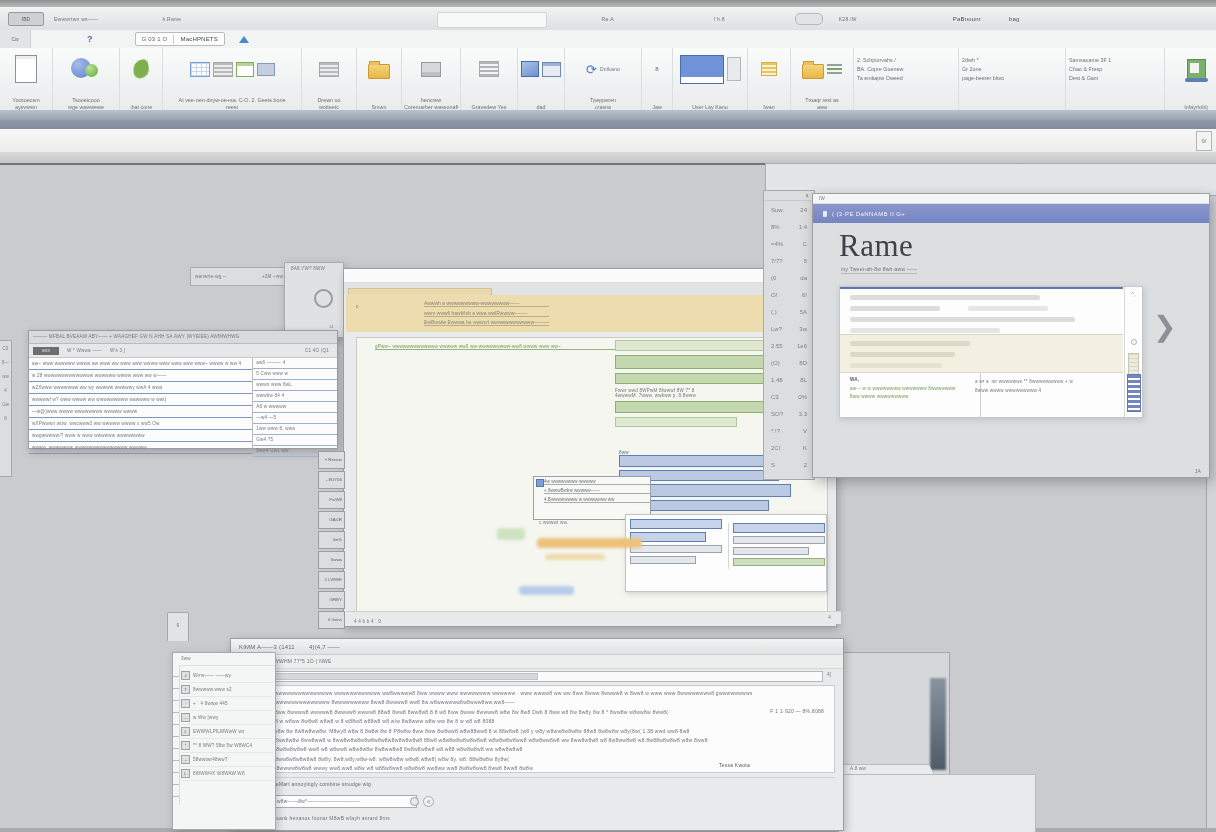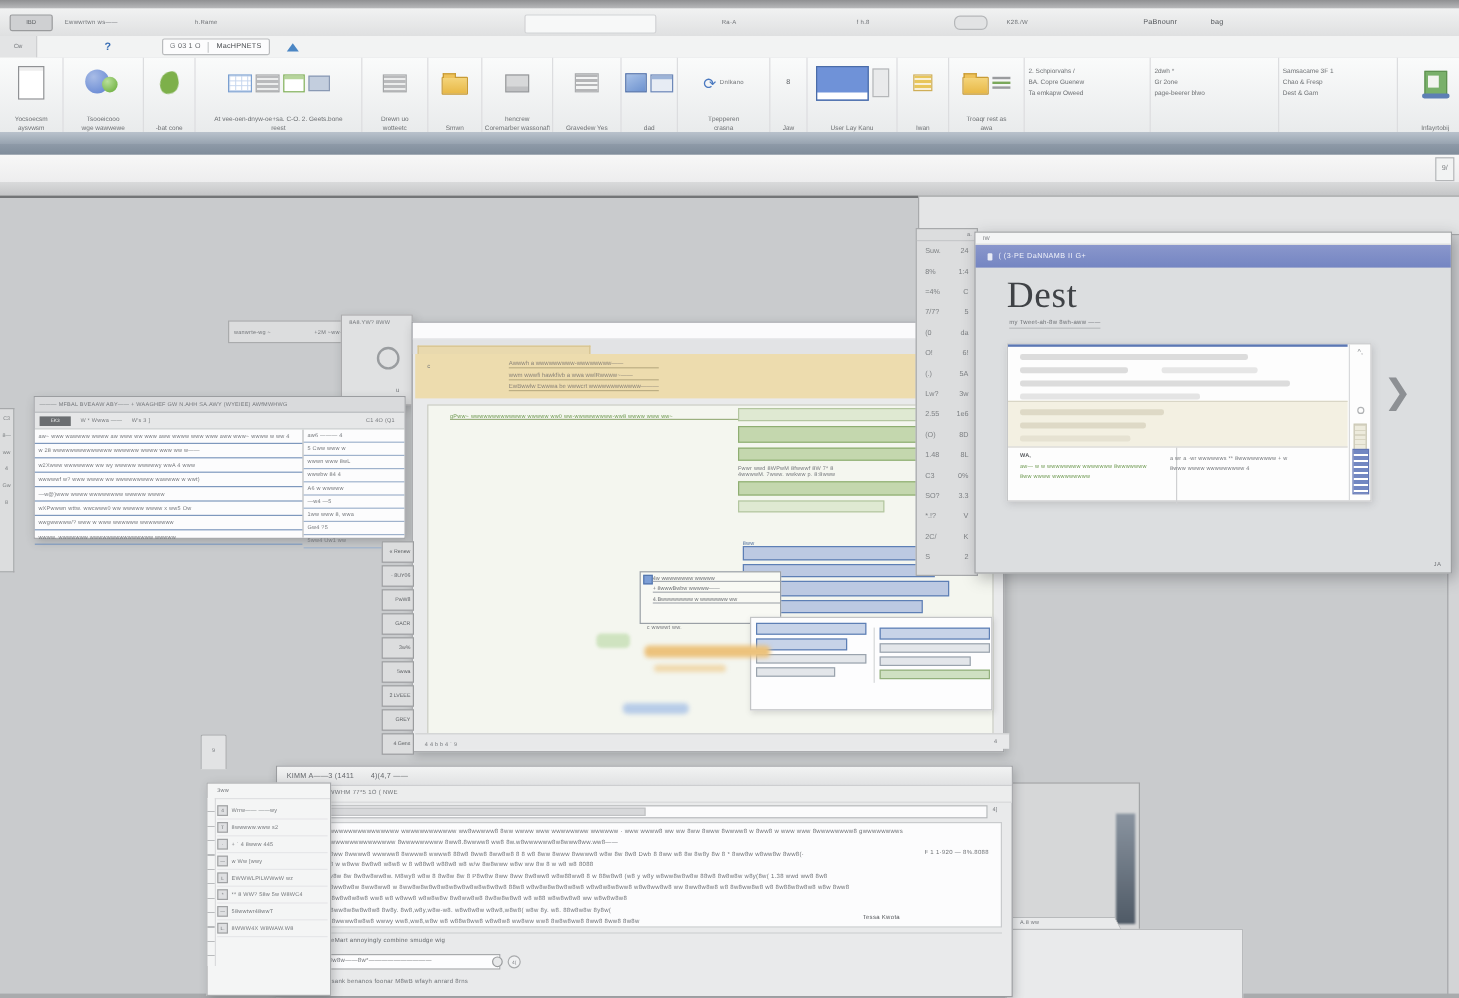--- a/index.html
+++ b/index.html
@@ -615,21 +615,21 @@
   </div>
 
   <div class="abs behind-band"></div>
 
   <div class="abs od">
     <div class="od-tb mt45">IW</div>
     <div class="od-blue">
       <span class="dot"></span>
       <span class="txt">(  (3·PE  DaNNAMB II G+</span>
     </div>
-    <div class="od-title">Dest</div>
+    <div class="od-title">Rame</div>
     <div class="od-sub mt">my   Tweet-ah-8w 8wh-aww ——</div>
     <div class="od-card">
       <div class="blueline"></div>
       <div class="sec1">
         <div class="b" style="width:190px;"></div>
         <div style="display:flex;gap:18px;">
             <div class="b" style="width:90px;"></div>
             <div class="b" style="width:80px;background:#e6e6e6;"></div>
           </div>
         <div class="b" style="width:225px;"></div>

